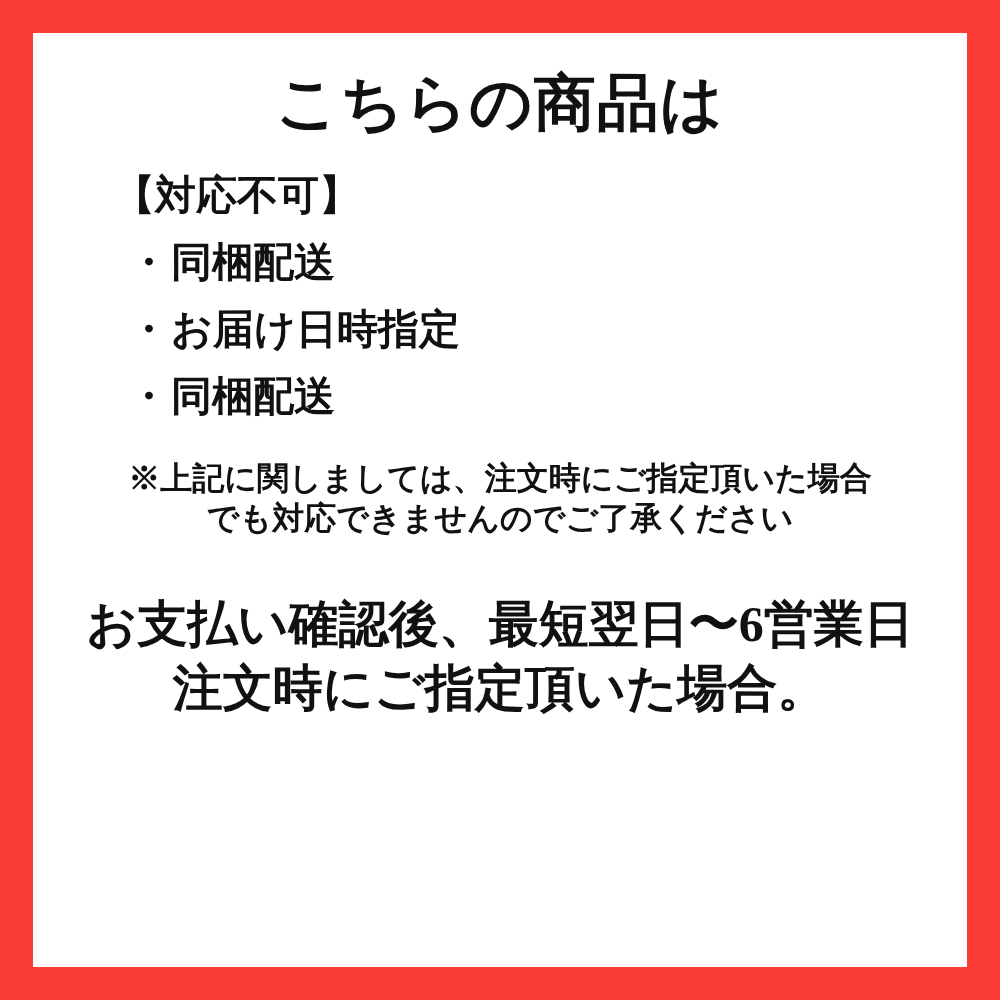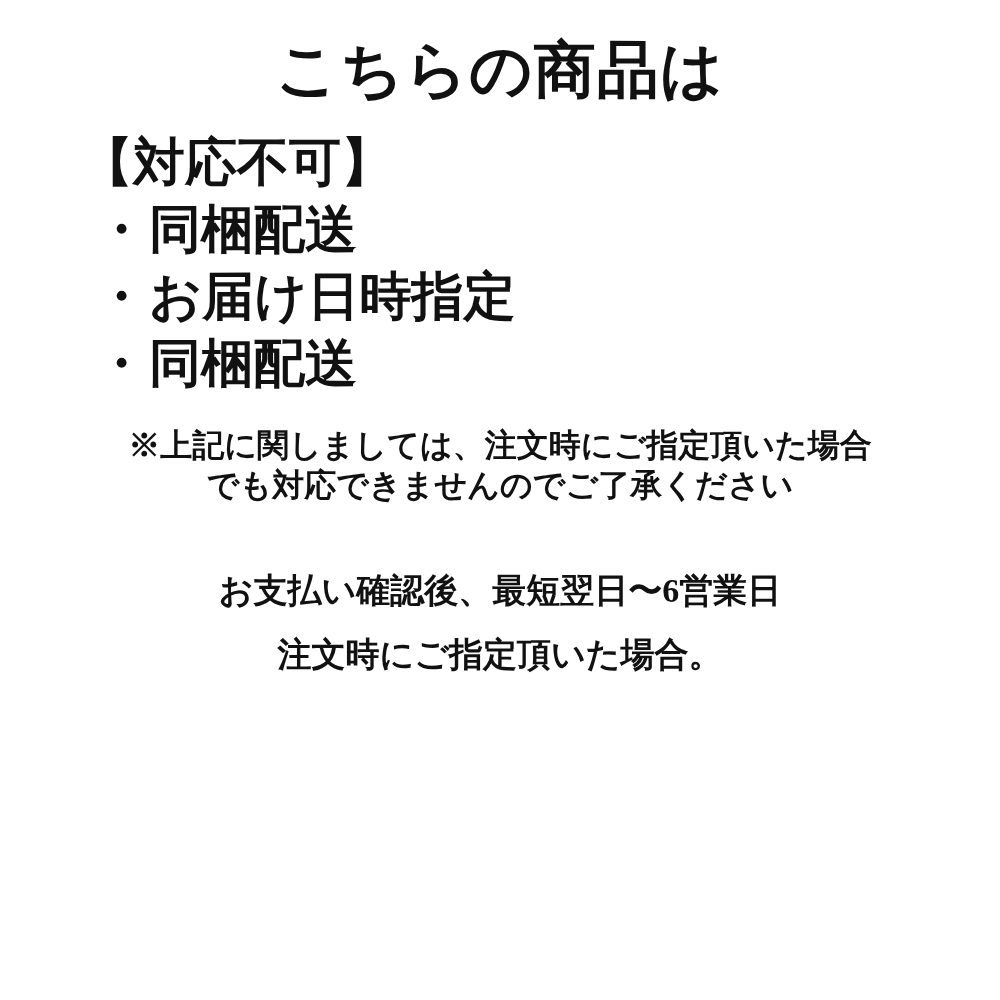--- a/index.html
+++ b/index.html
@@ -9,60 +9,61 @@
   }
   html, body { margin: 0; padding: 0; }
   body {
     width: 1000px; height: 1000px;
     font-family: "Liberation Serif", "DejaVu Serif", serif;
   }
   .frame {
     width: 1000px; height: 1000px;
     background: var(--accent);
     box-sizing: border-box;
+    padding: 33px;
   }
   .panel {
     width: 100%; height: 100%;
     background: var(--paper);
     box-sizing: border-box;
     padding-top: 26px;
     overflow: hidden;
     color: var(--ink);
     font-weight: 700;
   }
   .title {
     text-align: center;
     font-size: 62px;
     line-height: 88px;
     letter-spacing: 1px;
     white-space: nowrap;
   }
   .checklist {
     margin-top: 15px;
     padding-left: 81px;
-    font-size: 52px;
+    font-size: 41px;
     line-height: 67px;
   }
   .checklist ul {
     list-style: none;
     margin: 0; padding: 0;
   }
   .checklist li { padding-left: 14px; white-space: nowrap; }
   .checklist .bullet { margin-right: 2px; }
   .note {
     margin-top: 28px;
     text-align: center;
     font-size: 32px;
     line-height: 40px;
     white-space: nowrap;
   }
   .footer {
     margin-top: 54px;
     text-align: center;
-    font-size: 34px;
+    font-size: 50px;
     line-height: 64px;
     white-space: nowrap;
   }
 </style>
 </head>
 <body>
 
 <div class="frame">
   <div class="panel">
 

